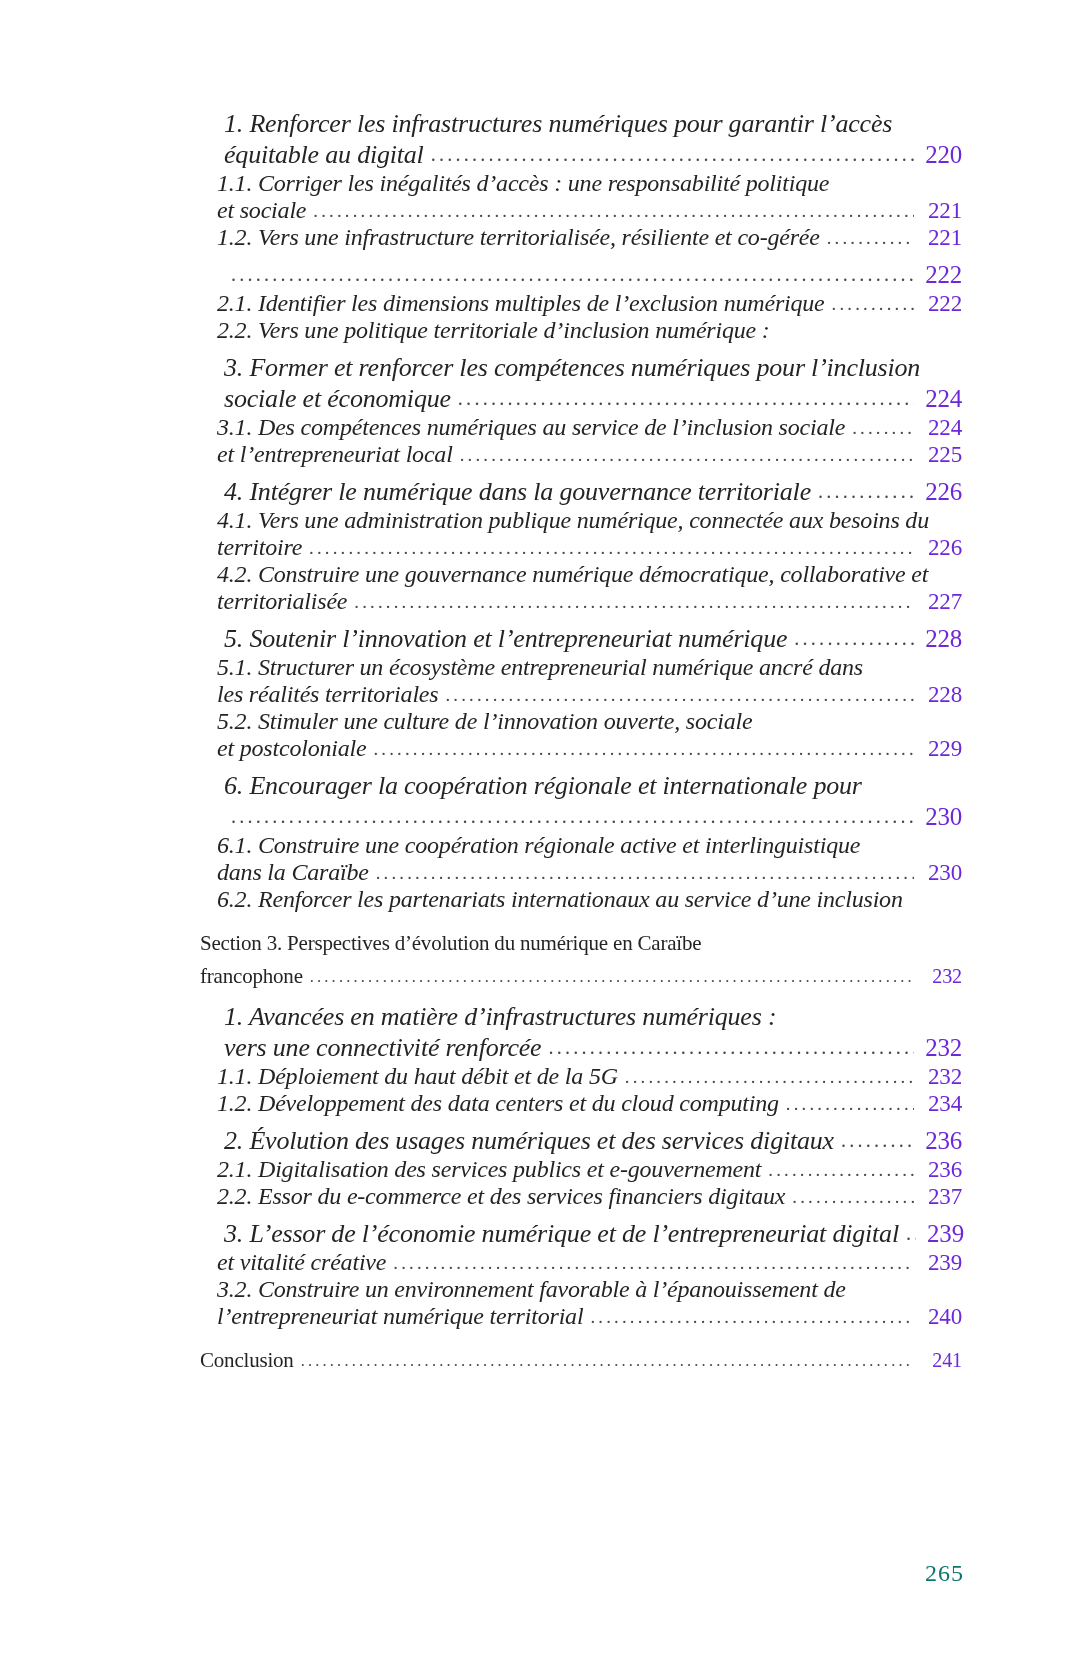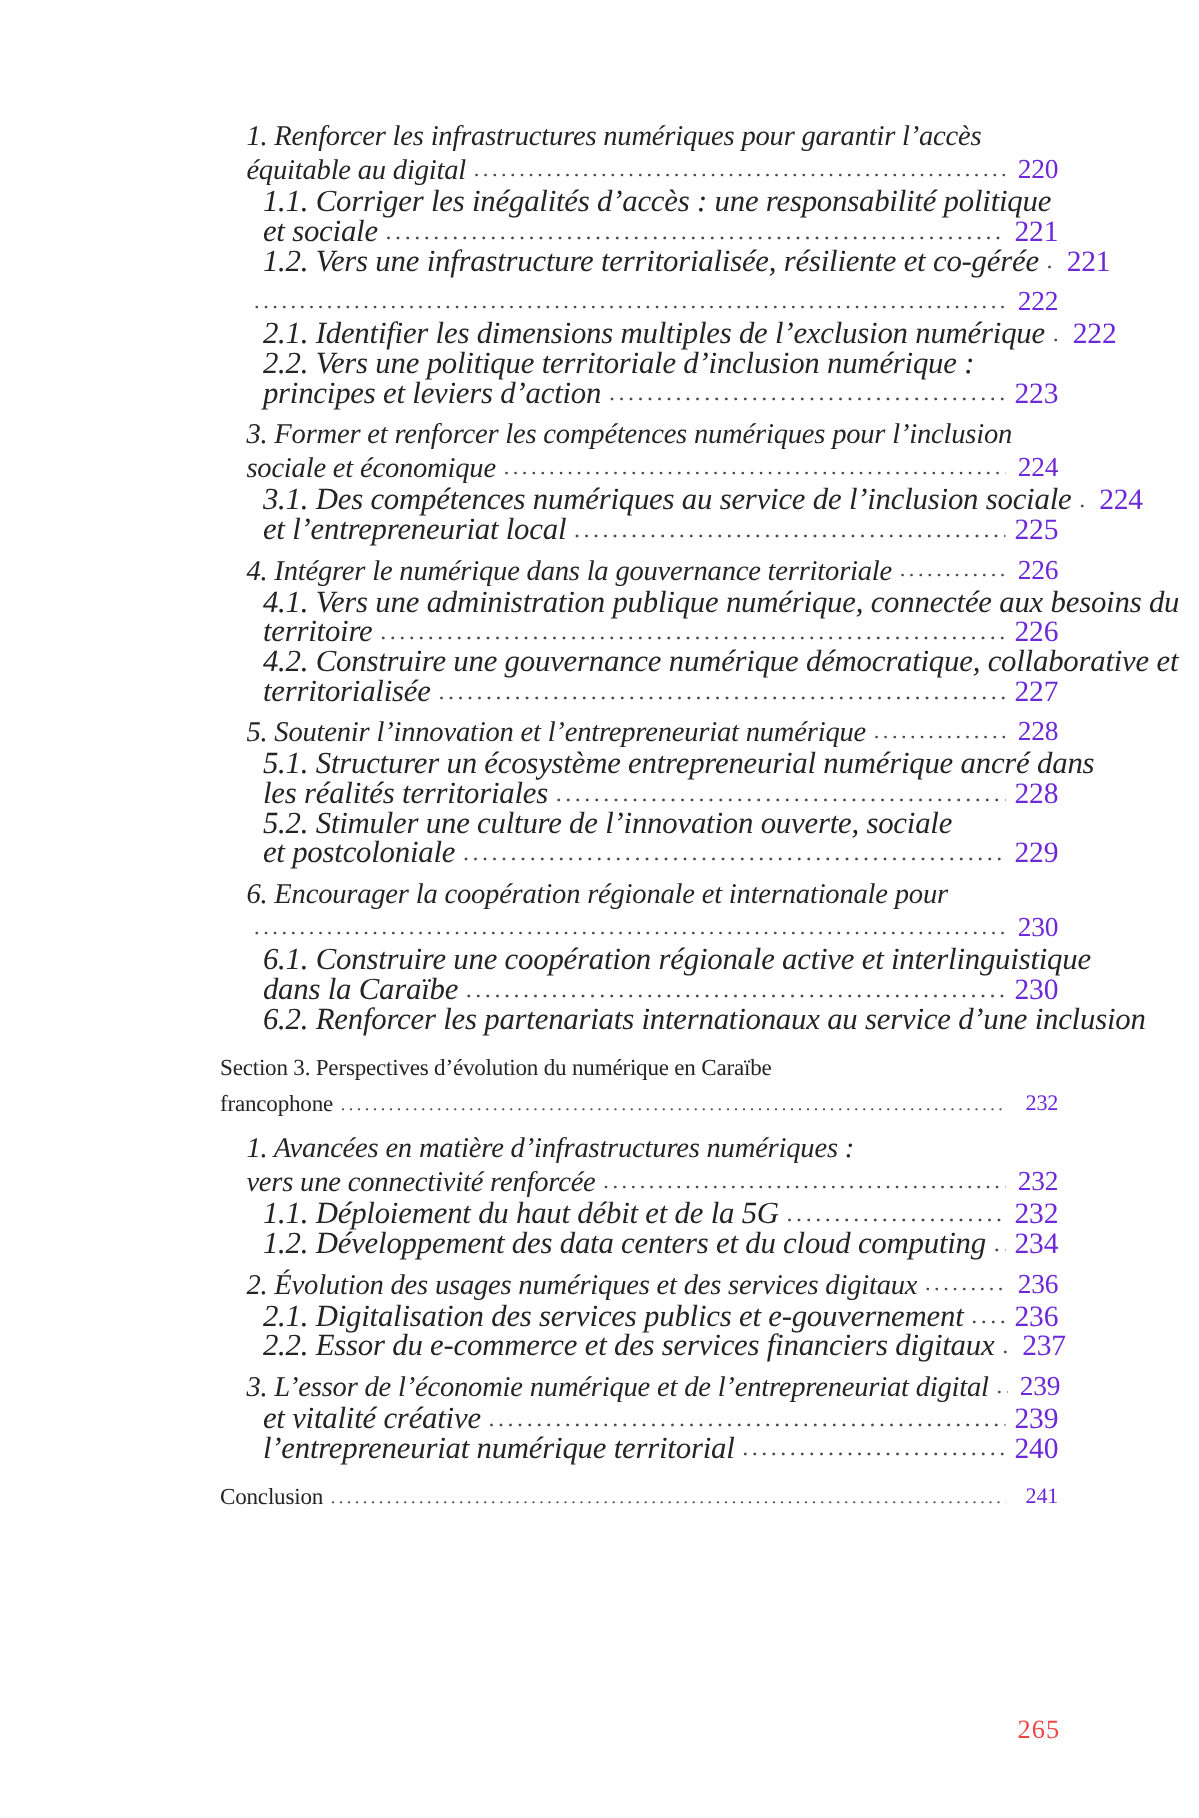--- a/index.html
+++ b/index.html
@@ -34,23 +34,23 @@
     margin: 14px 0 0 0;
   }
   .entry.l1 {
     font-style: italic;
     font-size: 26px;
     line-height: 31px;
     margin: 8px 0 0 24px;
   }
   .entry.l2 {
     font-style: italic;
-    font-size: 28px;
+    font-size: 24px;
     line-height: 27px;
-    margin: 0 0 0 39px;
+    margin: 0 0 0 17px;
   }
   .line {
     display: flex;
     align-items: flex-end;
     white-space: nowrap;
   }
   .t { flex: 0 0 auto; }
   .leader {
     flex: 1 1 auto;
     min-width: 10px;
@@ -71,21 +71,21 @@
     color: #6d28d9;
     text-align: right;
     min-width: 44px;
   }
   .folio {
     position: absolute;
     top: 1560px;
     right: 126px;
     font-size: 24px;
     letter-spacing: 1px;
-    color: #ef4444;
+    color: #0f766e;
     font-style: normal;
   }
 </style>
 </head>
 <body>
 
 <div class="page-surface">
   <div class="toc" id="toc-list">
       <div class="entry l1">
         <div class="line">
@@ -124,25 +124,20 @@
         <div class="line">
           <span class="t">2.1. Identifier les dimensions multiples de l’exclusion numérique</span>
           <span class="leader"></span>
           <span class="pg">222</span>
         </div>
       </div>
       <div class="entry l2">
         <div class="line">
           <span class="t">2.2. Vers une politique territoriale d’inclusion numérique :</span>
         </div>
-        <div class="line">
-          <span class="t">principes et leviers d’action</span>
-          <span class="leader"></span>
-          <span class="pg">223</span>
-        </div>
       </div>
       <div class="entry l1">
         <div class="line">
           <span class="t">3. Former et renforcer les compétences numériques pour l’inclusion</span>
         </div>
         <div class="line">
           <span class="t">sociale et économique</span>
           <span class="leader"></span>
           <span class="pg">224</span>
         </div>
@@ -302,20 +297,23 @@
         </div>
       </div>
       <div class="entry l2">
         <div class="line">
           <span class="t">et vitalité créative</span>
           <span class="leader"></span>
           <span class="pg">239</span>
         </div>
       </div>
       <div class="entry l2">
+        <div class="line">
+          <span class="t">3.2. Construire un environnement favorable à l’épanouissement de</span>
+        </div>
         <div class="line">
           <span class="t">l’entrepreneuriat numérique territorial</span>
           <span class="leader"></span>
           <span class="pg">240</span>
         </div>
       </div>
       <div class="entry l0">
         <div class="line">
           <span class="t">Conclusion</span>
           <span class="leader"></span>

